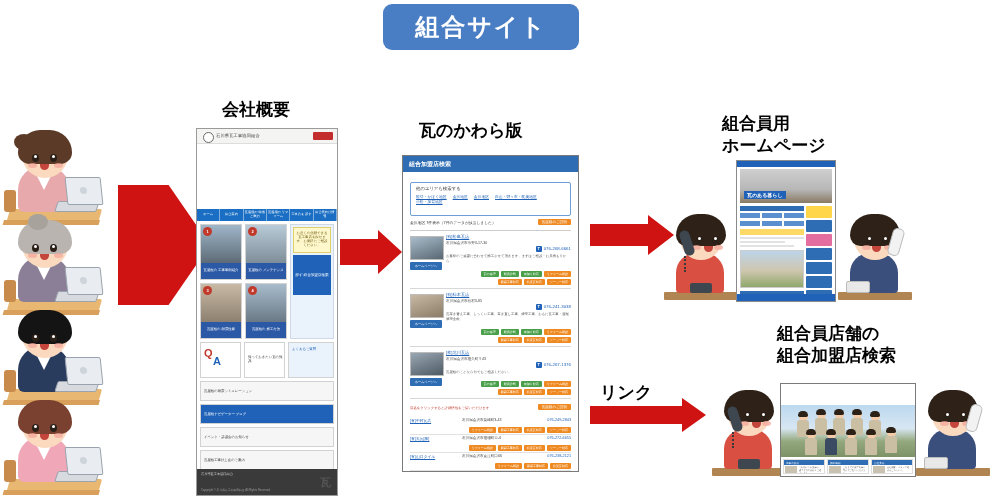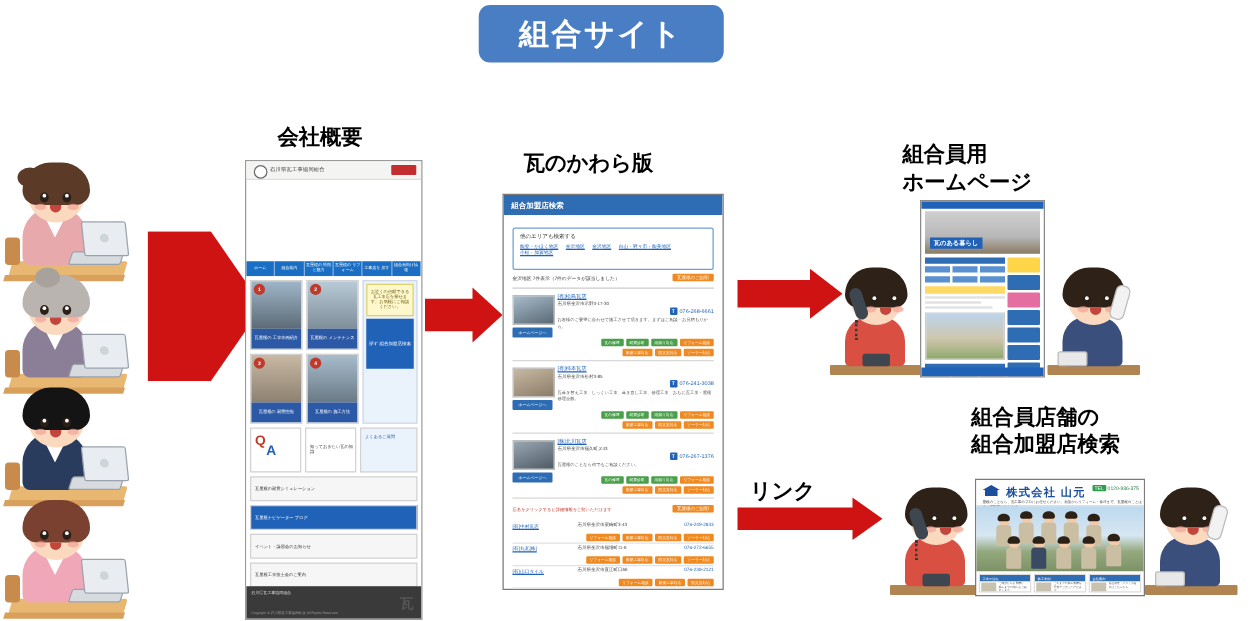--- a/index.html
+++ b/index.html
@@ -601,31 +601,20 @@
       <i></i>
     </div>
   <div class="p-cheek" style="left:24px;bottom:50px;"></div>
   <div class="p-cheek" style="left:46px;bottom:50px;"></div>
   <div class="p-mouth" style="left:34px;bottom:48px;"></div>
   <div class="op-phone" style="right:12px;bottom:44px;background:#f2f2f2;border:1px solid #bbb;transform:rotate(16deg);"></div>
   <div class="op-base" style="left:8px;background:#e8e8e8;border:1px solid #bbb;"></div>
 </div>
 
 <div id="company-site" class="abs">
-  <div id="cs-head">
-    <div id="cs-logo">
-        <div class="roofmark"></div>
-      </div>
-    <div id="cs-name">株式会社 山元</div>
-    <div id="cs-tel">
-      <span class="g">TEL</span>
-      <span>0120-936-375</span>
-    </div>
-    <div id="cs-sub">屋根のことなら、瓦工事のプロにお任せください。新築からリフォーム・修理まで、瓦屋根のことはすべて対応いたします。</div>
-  </div>
   <div id="cs-photo">
     <div class="cs-person" style="left:16px;bottom:20px;">
         <div class="hr"></div>
         <div class="h"></div>
         <div class="b"></div>
       </div>
     <div class="cs-person" style="left:34px;bottom:22px;">
         <div class="hr"></div>
         <div class="h"></div>
         <div class="b"></div>

